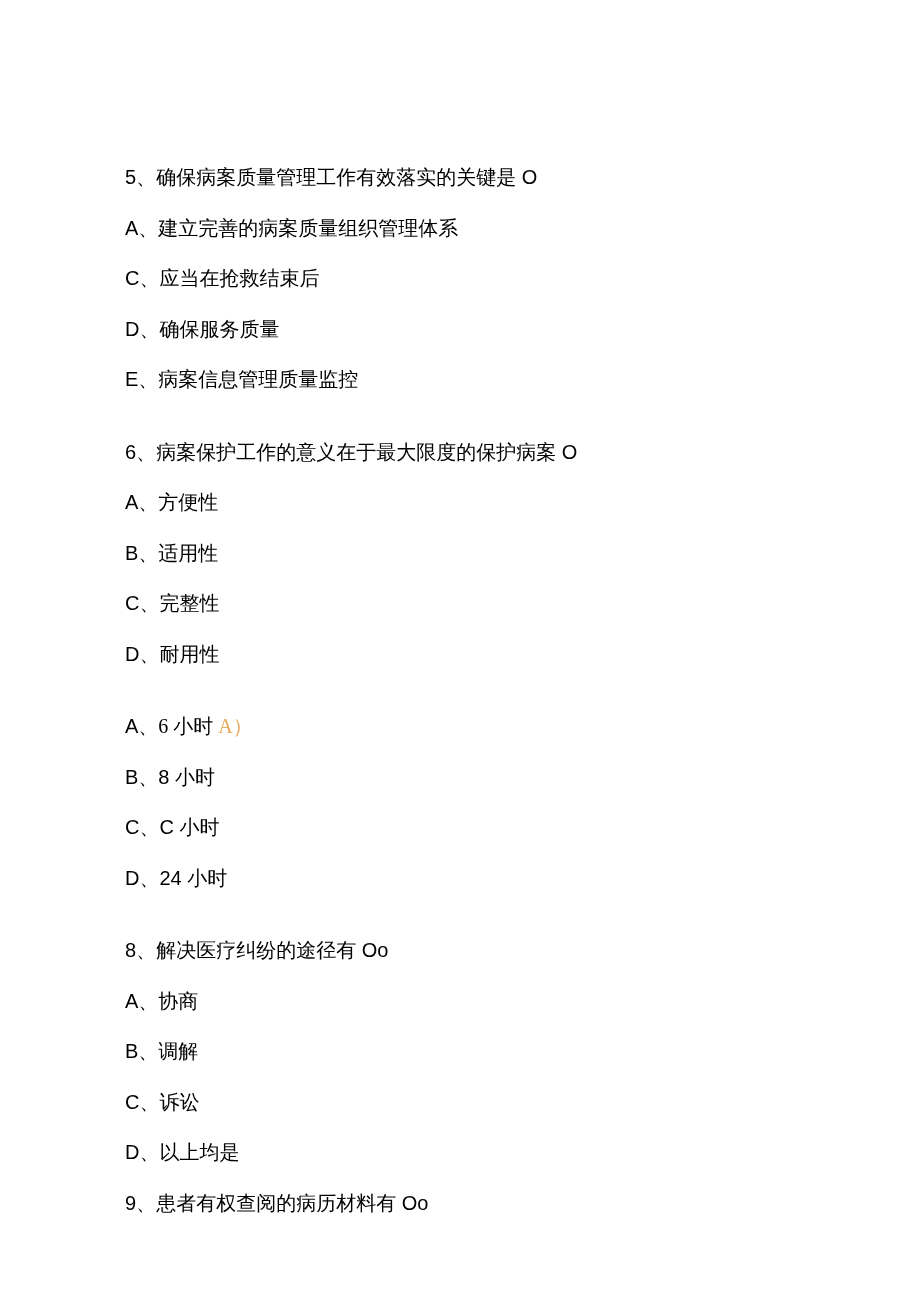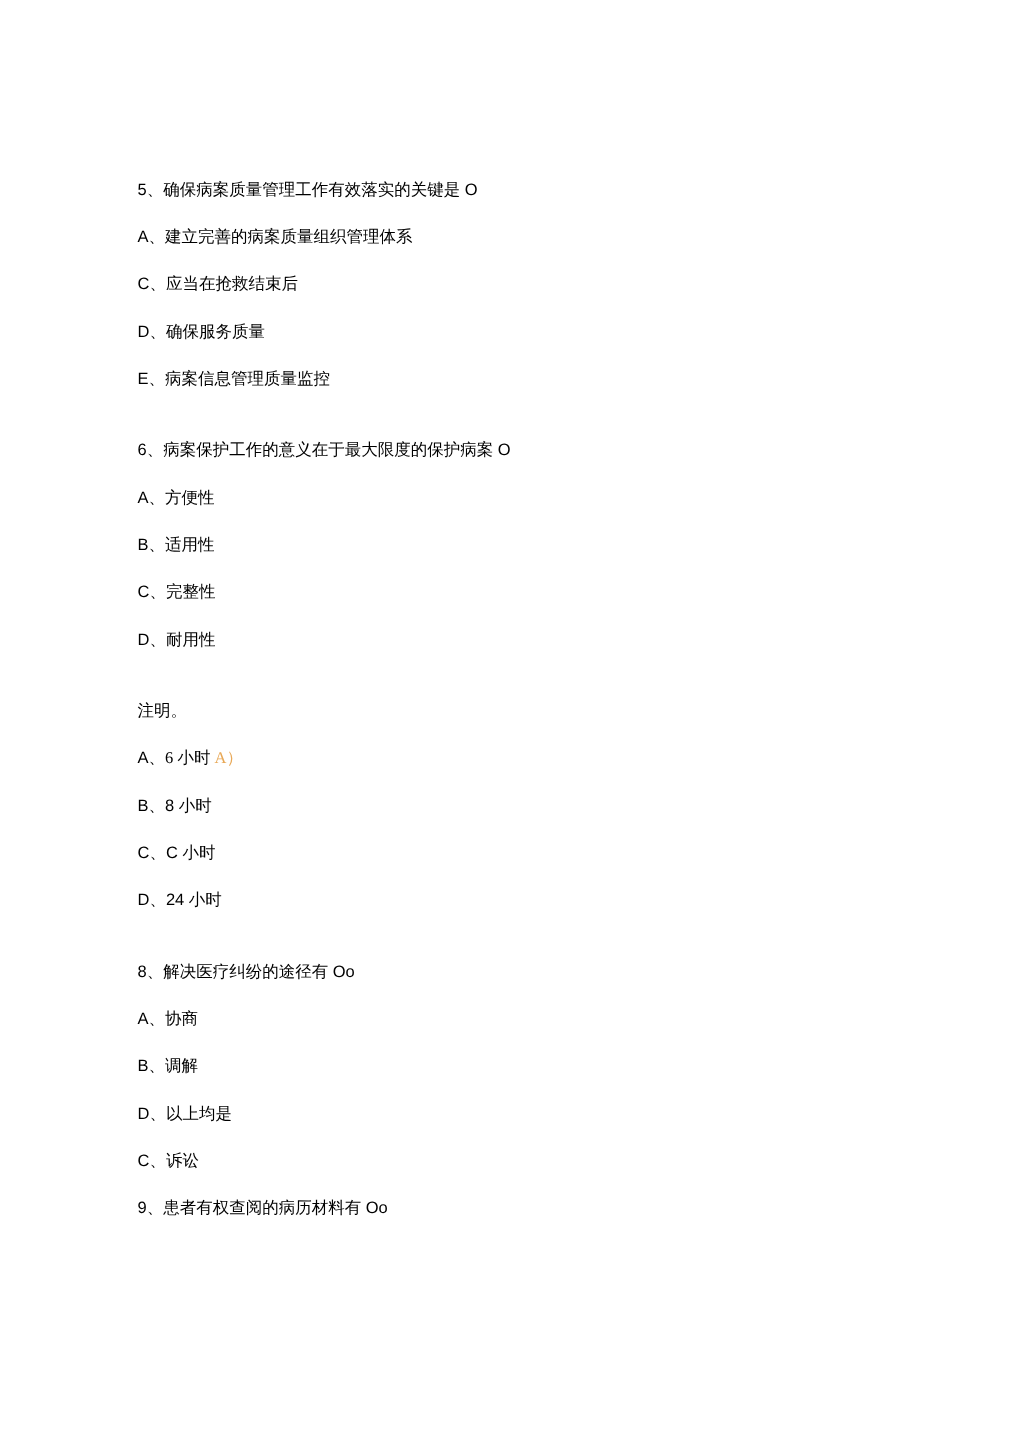--- a/index.html
+++ b/index.html
@@ -8,21 +8,21 @@
       box-sizing: border-box;
     }
     body {
       width: 920px;
       height: 1301px;
       background: #ffffff;
       font-family: "Microsoft YaHei", "SimSun", Arial, sans-serif;
       padding: 162px 125px 0 125px;
     }
     .content {
-      font-size: 15px;
+      font-size: 20px;
       line-height: 1.5;
       color: #000000;
     }
     .line {
       margin-bottom: 20.5px;
     }
     .question-gap {
       height: 22px;
     }
     .highlight {
@@ -47,29 +47,28 @@
   <div class="question-gap"></div>
 
   <div class="line"><span>6、</span><span>病案保护工作的意义在于最大限度的保护病案 O</span></div>
   <div class="line"><span>A、</span><span>方便性</span></div>
   <div class="line"><span>B、</span><span>适用性</span></div>
   <div class="line"><span>C、</span><span>完整性</span></div>
   <div class="line"><span>D、</span><span>耐用性</span></div>
 
   <div class="question-gap"></div>
 
-  <div class="line"><span>注明。</span></div>
   <div class="line"><span>A、</span><span class="inline-text">6 小时 </span><span class="highlight inline-text">A）</span></div>
   <div class="line"><span>B、</span><span>8 小时</span></div>
   <div class="line"><span>C、</span><span>C 小时</span></div>
   <div class="line"><span>D、</span><span>24 小时</span></div>
 
   <div class="question-gap"></div>
 
   <div class="line"><span>8、</span><span>解决医疗纠纷的途径有 Oo</span></div>
   <div class="line"><span>A、</span><span>协商</span></div>
   <div class="line"><span>B、</span><span>调解</span></div>
+  <div class="line"><span>C、</span><span>诉讼</span></div>
   <div class="line"><span>D、</span><span>以上均是</span></div>
-  <div class="line"><span>C、</span><span>诉讼</span></div>
 
   <div class="line"><span>9、</span><span>患者有权查阅的病历材料有 Oo</span></div>
 
 </div>
 
 </body></html>

